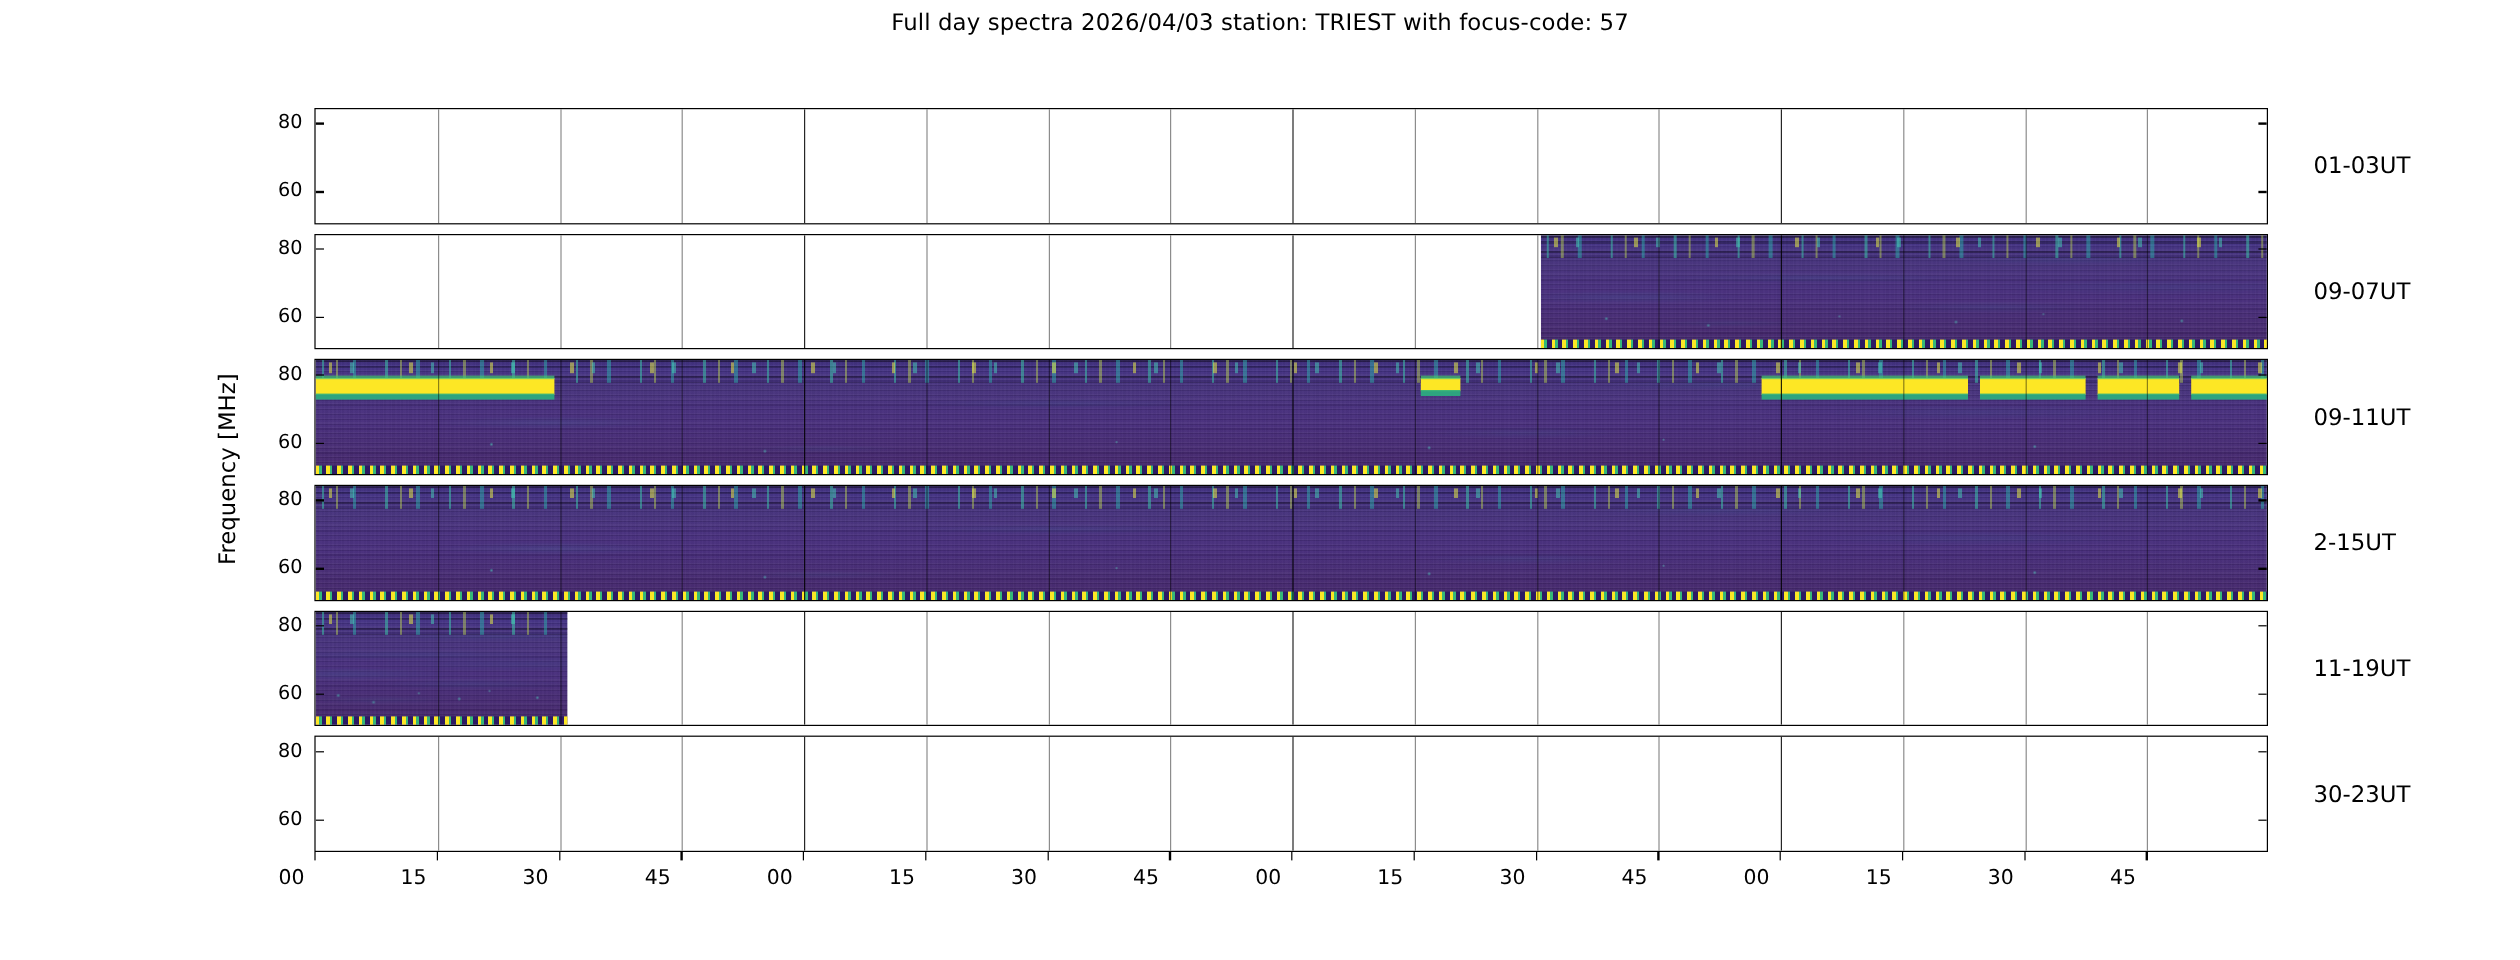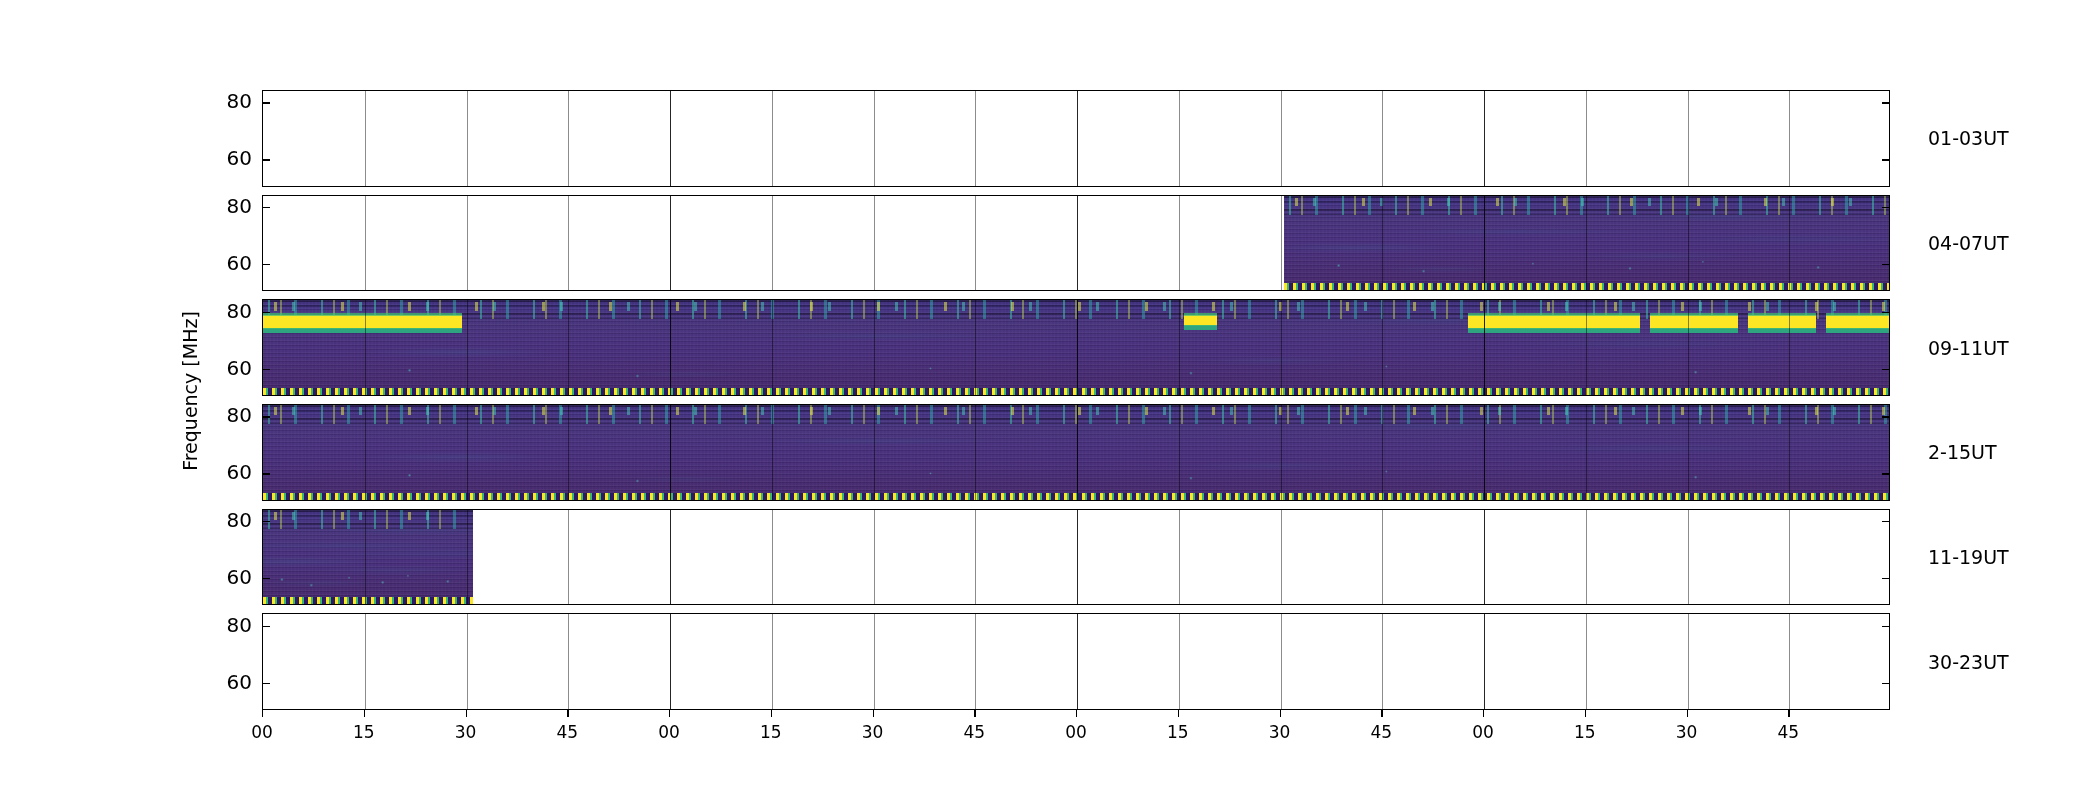--- a/index.html
+++ b/index.html
@@ -20,29 +20,29 @@
   .row{position:absolute;box-sizing:border-box;border:1.3px solid #000;background:#fff;overflow:hidden;}
 
   .gridlines{position:absolute;inset:0;pointer-events:none;z-index:6;}
   .gl{position:absolute;top:0;bottom:0;width:1px;background:#000;opacity:.85;}
   .gl.minor{opacity:.45;}
 
   .ticks-y{position:absolute;inset:0;pointer-events:none;z-index:7;}
   .tk{position:absolute;left:0;width:7px;height:1.3px;background:#000;}
   .tk.r{left:auto;right:0;}
 
-  .ylab{position:absolute;right:0;font-size:20px;color:#000;text-align:center;
+  .ylab{position:absolute;right:0;font-size:16px;color:#000;text-align:center;
         white-space:nowrap;transform:translateY(-50%);}
   .ylab-col{position:absolute;width:52px;}
 
   .rowlabel{position:absolute;font-size:19px;color:#000;white-space:nowrap;
             transform:translateY(-50%);}
 
   .xtickmark{position:absolute;width:1.3px;height:7px;background:#000;}
-  .xlab{position:absolute;font-size:17px;color:#000;text-align:center;
+  .xlab{position:absolute;font-size:17px;color:#000;text-align:left;
         width:60px;transform:translateX(-50%);}
 
   
   .spec{position:absolute;top:0;bottom:0;overflow:hidden;z-index:1;}
   .spec-base{position:absolute;inset:0;
     background:
       repeating-linear-gradient(to bottom,
         rgba(255,255,255,.055) 0px, rgba(255,255,255,.055) 1px,
         rgba(0,0,0,.09) 1px, rgba(0,0,0,.09) 2px,
         rgba(255,255,255,.02) 2px, rgba(255,255,255,.02) 4px),
@@ -114,20 +114,21 @@
   .band-edge{position:absolute;left:0;right:0;bottom:-4px;height:5px;
              background:#2bb07f;opacity:.9;}
   .band-edge-top{position:absolute;left:0;right:0;top:-2px;height:3px;
              background:#46c27a;opacity:.75;}
 </style>
 </head>
 <body>
 
 <div id="figure">
 
+  <div id="fig-title">Full day spectra 2026/04/03 station: TRIEST with focus-code: 57</div>
 
   <div id="ylabel">
     <span>Frequency [MHz]</span>
   </div>
 
   <div id="plotarea"></div>
 
 <div class="row" style="left: 262px; top: 90px; width: 1628px; height: 96.6667px;">
       <div class="gridlines">
         <div class="gl minor" style="left: 101.75px;"></div>
@@ -189,21 +190,21 @@
         <div class="tk" style="top: 11.3725px;"></div>
         <div class="tk r" style="top: 11.3725px;"></div>
         <div class="tk" style="top: 68.2353px;"></div>
         <div class="tk r" style="top: 68.2353px;"></div>
       </div>
     </div>
     <div class="ylab-col" style="left: 200px; top: 194.667px; height: 96.6667px;">
       <div class="ylab" style="top: 11.3725px;">80</div>
       <div class="ylab" style="top: 68.2353px;">60</div>
     </div>
-    <div class="rowlabel" style="left: 1928px; top: 243px;">04-07UT</div>
+    <div class="rowlabel" style="left: 1928px; top: 243px;">09-07UT</div>
     <div class="row" style="left: 262px; top: 299.333px; width: 1628px; height: 96.6667px;">
       <div class="spec" style="left: 0px; width: 1628px;">
         <div class="spec-base"></div>
         <div class="spec-vtex"></div>
         <div class="spec-mottle"></div>
         <div class="spec-speckle"></div>
         <div class="spec-speckle2"></div>
         <div class="spec-sparkle"></div>
         <div class="spec-calib"></div>
       </div>

